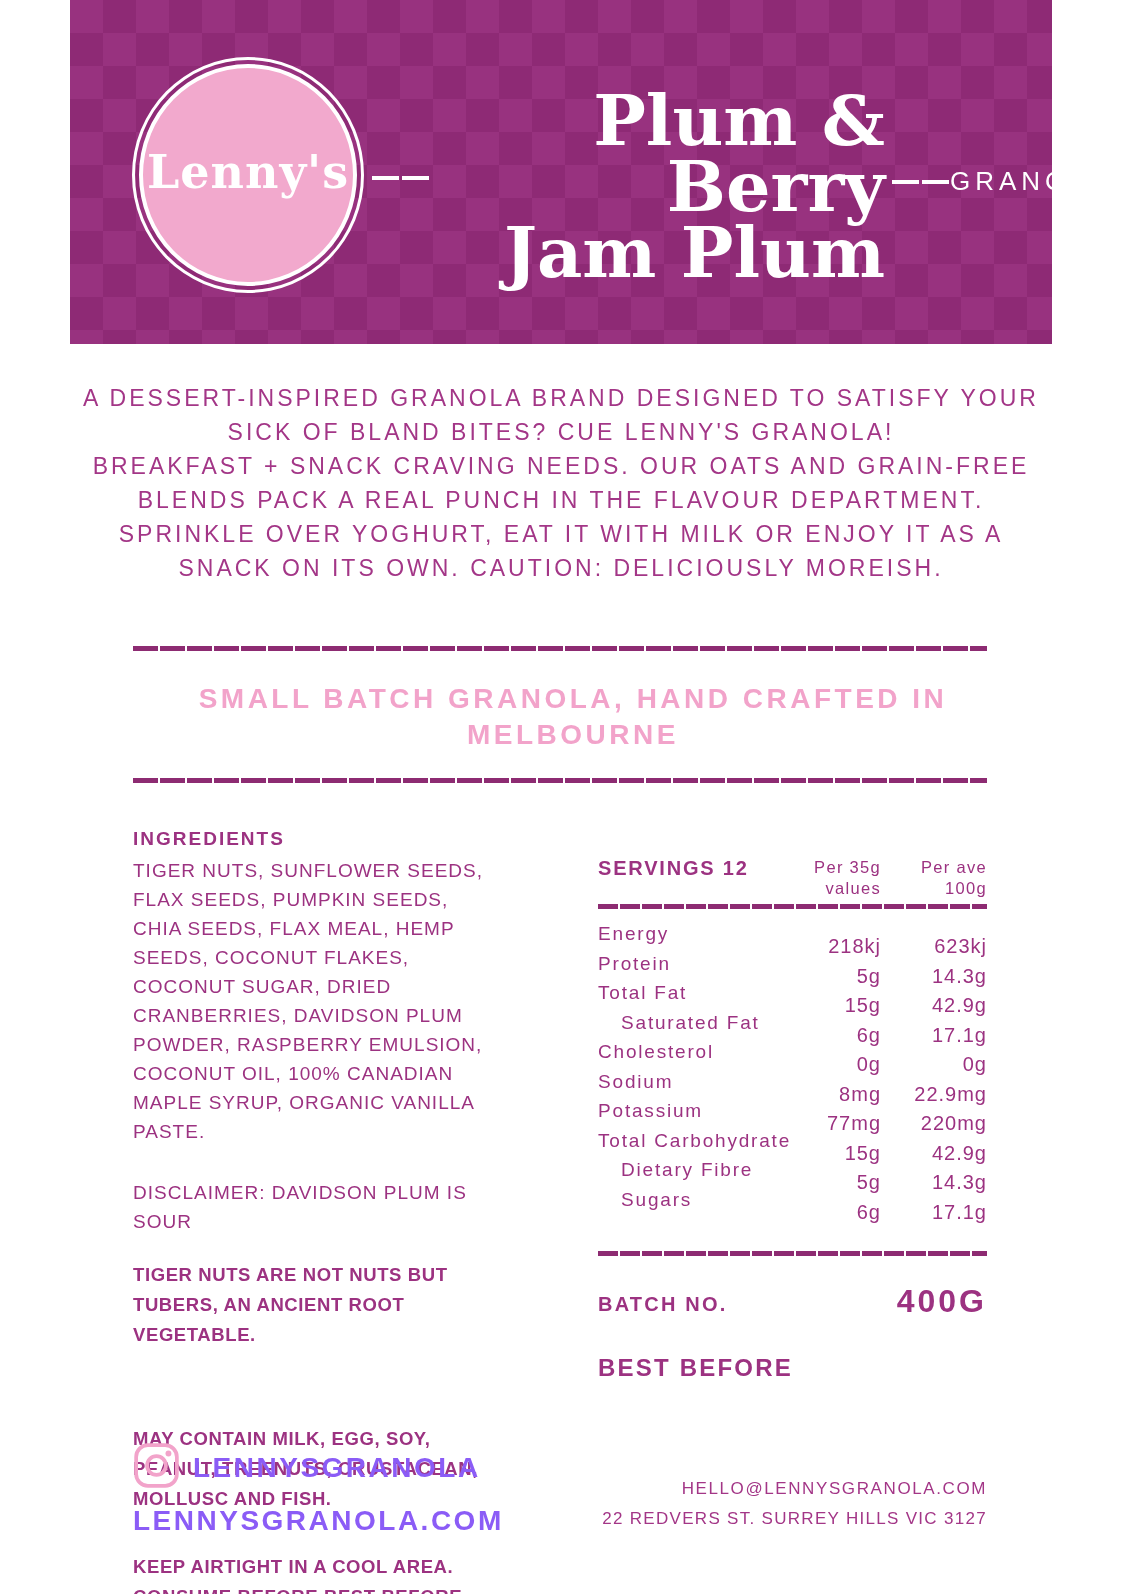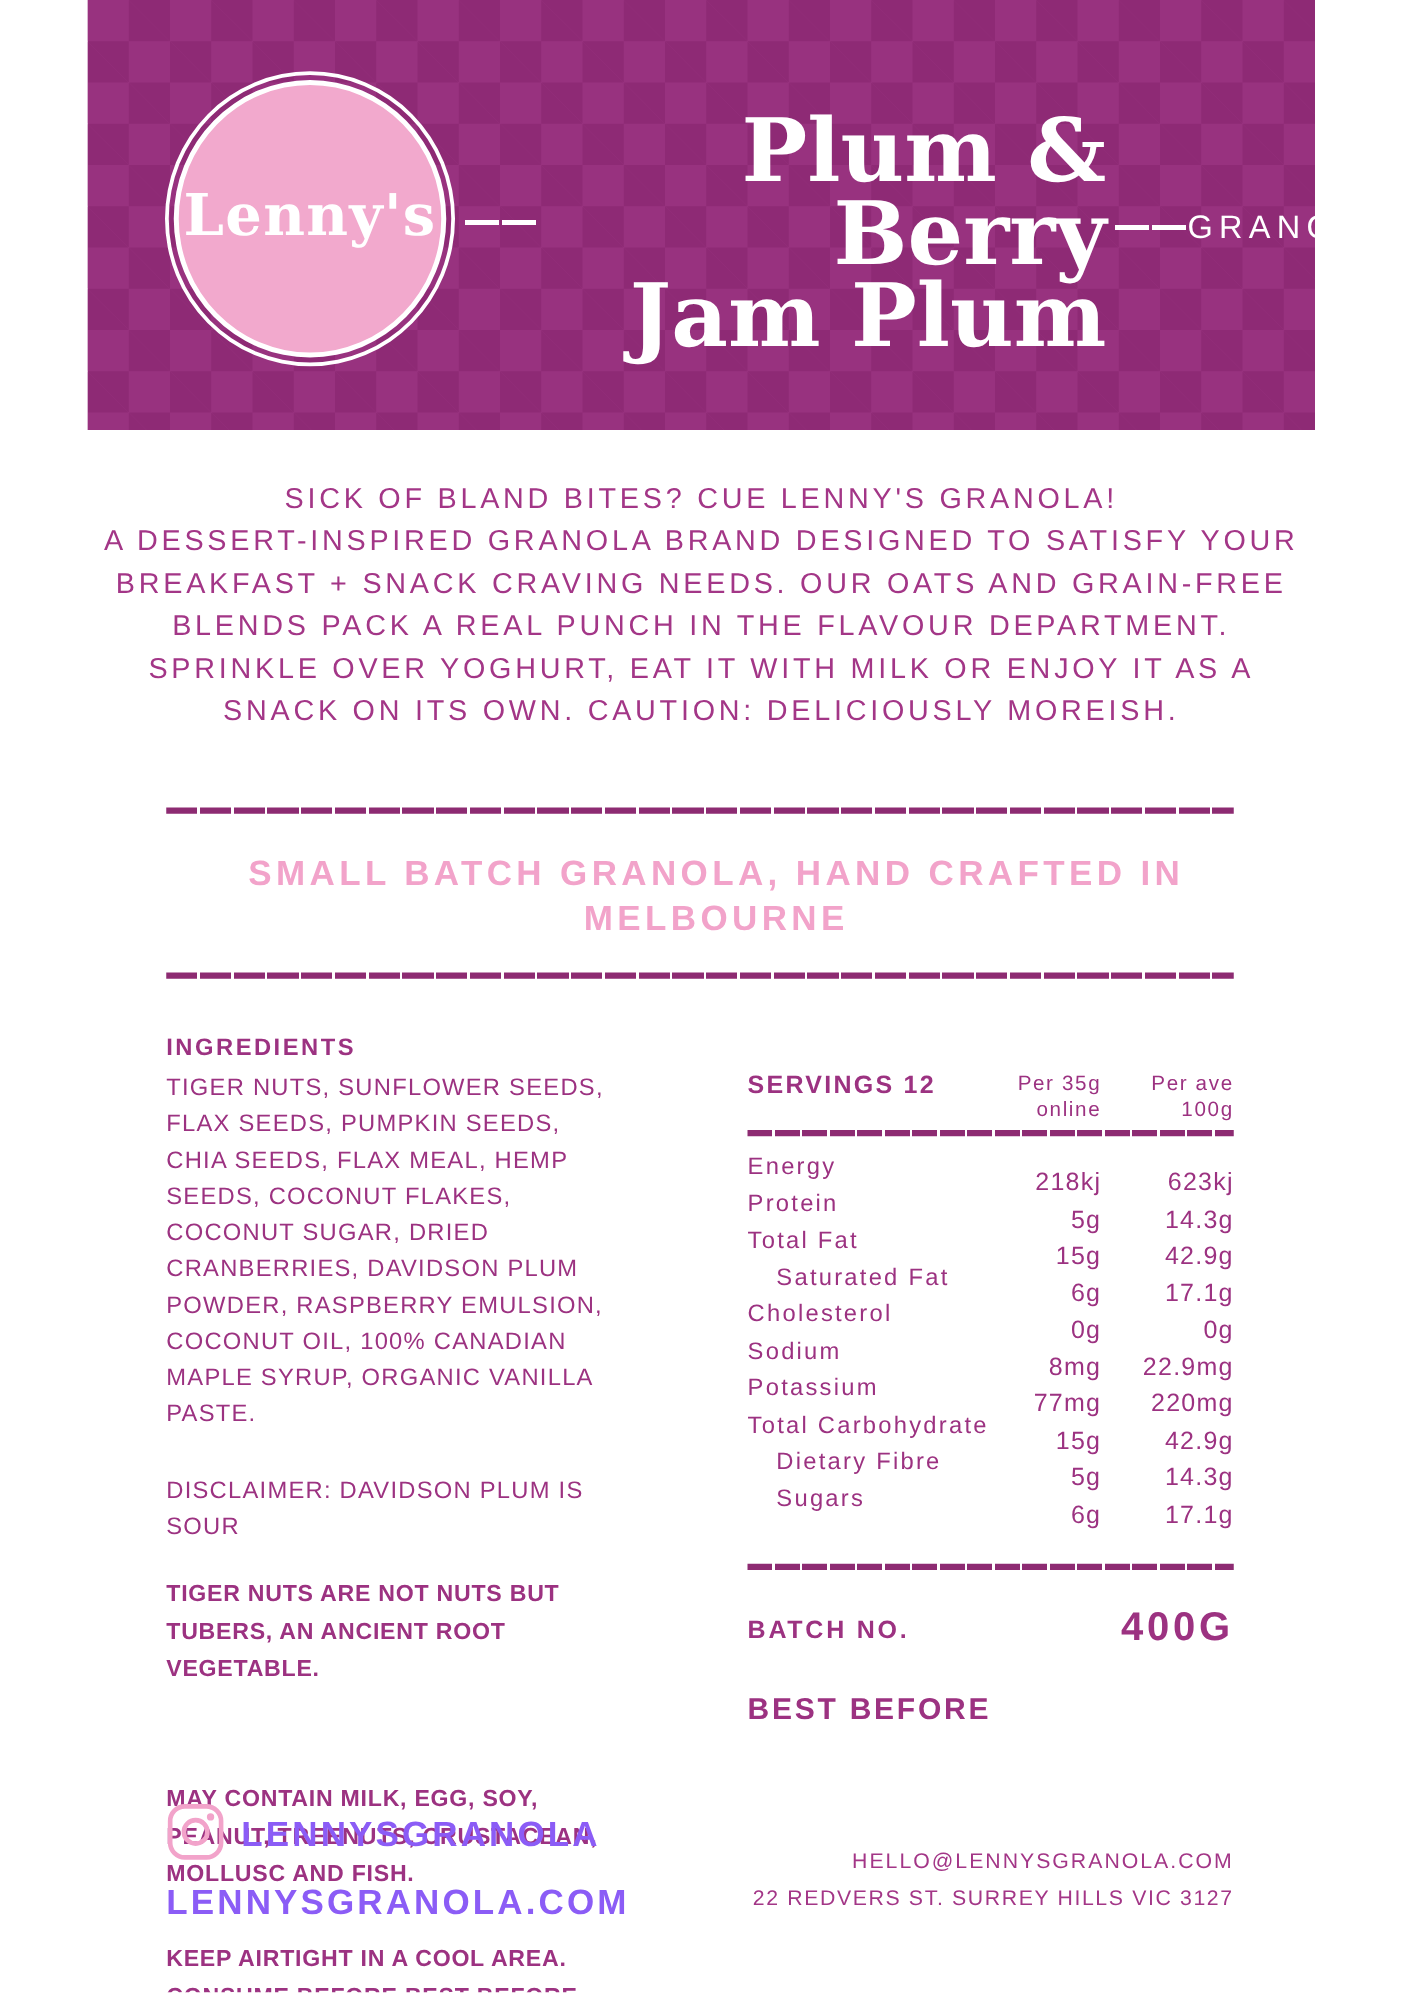--- a/index.html
+++ b/index.html
@@ -261,22 +261,22 @@
     <div class="hdash hdash-left"></div>
     <div class="title">
       <div>Plum &amp; Berry</div>
       <div>Jam Plum</div>
     </div>
     <div class="hdash hdash-right"></div>
     <div class="category">GRANOLA</div>
   </header>
 
   <section class="intro">
+    <div>A DESSERT-INSPIRED GRANOLA BRAND DESIGNED TO SATISFY YOUR</div>
     <div>SICK OF BLAND BITES? CUE LENNY'S GRANOLA!</div>
-    <div>A DESSERT-INSPIRED GRANOLA BRAND DESIGNED TO SATISFY YOUR</div>
     <div>BREAKFAST + SNACK CRAVING NEEDS. OUR OATS AND GRAIN-FREE</div>
     <div>BLENDS PACK A REAL PUNCH IN THE FLAVOUR DEPARTMENT.</div>
     <div>SPRINKLE OVER YOGHURT, EAT IT WITH MILK OR ENJOY IT AS A</div>
     <div>SNACK ON ITS OWN. CAUTION: DELICIOUSLY MOREISH.</div>
   </section>
 
   <div class="rule rule-top"></div>
   <div class="tagline">SMALL BATCH GRANOLA, HAND CRAFTED IN MELBOURNE</div>
   <div class="rule rule-bottom"></div>
 
@@ -290,21 +290,21 @@
       <p class="bold-para allergens">MAY CONTAIN MILK, EGG, SOY, PEANUT, TREENUTS, CRUSTACEAN, MOLLUSC AND FISH.</p>
       <p class="bold-para storage">KEEP AIRTIGHT IN A COOL AREA. CONSUME BEFORE BEST BEFORE DATE.</p>
     </div>
 
     <div class="col-right">
 
       <div class="srv-row">
         <div class="srv-label">SERVINGS 12</div>
         <div class="colhead w1">
           <div>Per 35g</div>
-          <div>online</div>
+          <div>values</div>
         </div>
         <div class="colhead w2">
           <div>Per ave</div>
           <div>100g</div>
         </div>
       </div>
 
       <div class="dline dline-top"></div>
 
       <div class="nrows">

